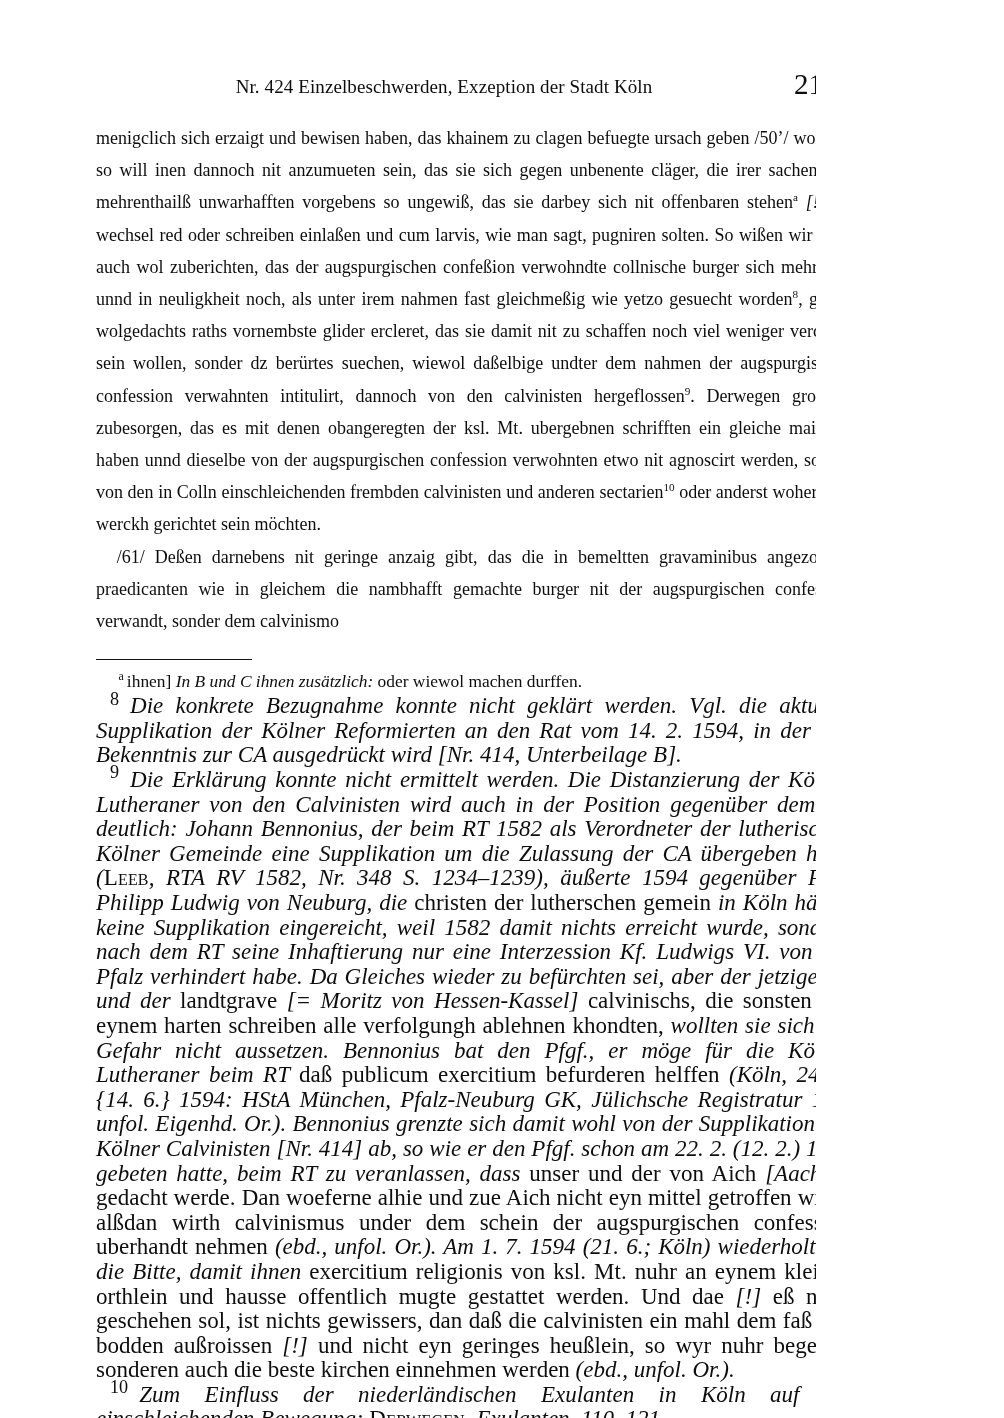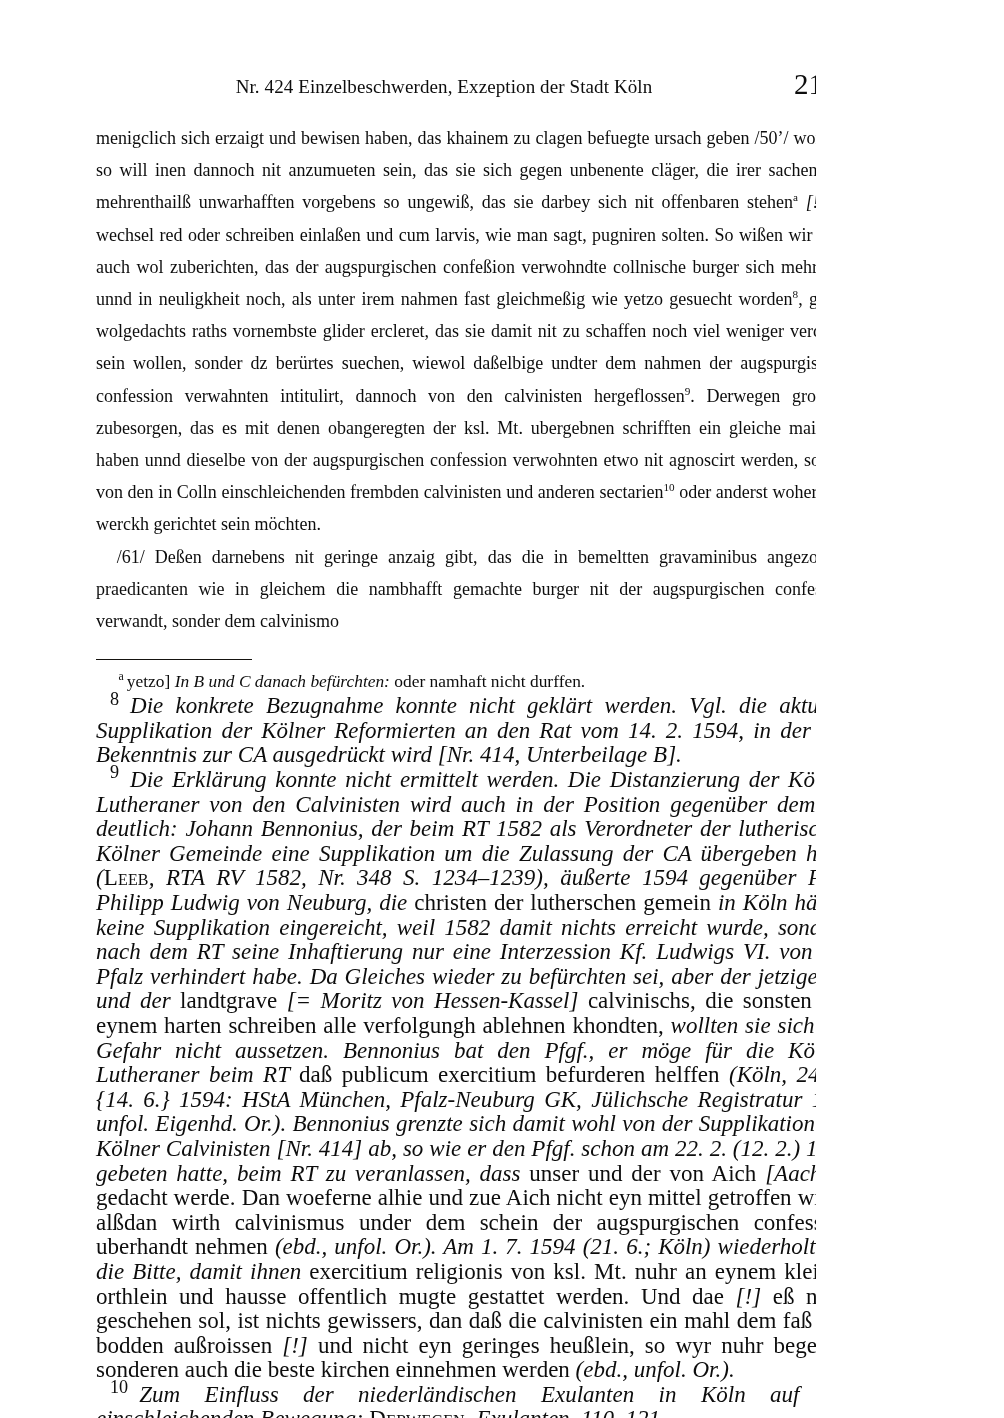--- a/index.html
+++ b/index.html
@@ -132,21 +132,21 @@
     </div>
 
     <div class="body-text">
       <p><span>menigclich sich erzaigt und bewisen haben, das khainem zu clagen befuegte ursach geben /50’/ worden, so will inen dannoch nit anzumueten sein, das sie sich gegen unbenente cläger, die irer sachen und mehrenthailß unwarhafften vorgebens so ungewiß, das sie darbey sich nit offenbaren stehen</span><sup>a</sup> <span class="it">[!]</span><span>, in wechsel red oder schreiben einlaßen und cum larvis, wie man sagt, pugniren solten. So wißen wir unns auch wol zuberichten, das der augspurgischen confeßion verwohndte collnische burger sich mehrmals unnd in neuligkheit noch, als unter irem nahmen fast gleichmeßig wie yetzo gesuecht worden</span><sup>8</sup><span>, gegen wolgedachts raths vornembste glider ercleret, das sie damit nit zu schaffen noch viel weniger verdacht sein wollen, sonder dz berürtes suechen, wiewol daßelbige undter dem nahmen der augspurgischen confession verwahnten intitulirt, dannoch von den calvinisten hergeflossen</span><sup>9</sup><span>. Derwegen großlich zubesorgen, das es mit denen obangeregten der ksl. Mt. ubergebnen schrifften ein gleiche mainung haben unnd dieselbe von der augspurgischen confession verwohnten etwo nit agnoscirt werden, sonder von den in Colln einschleichenden frembden calvinisten und anderen sectarien</span><sup>10</sup><span> oder anderst woher inns werckh gerichtet sein möchten.</span></p>
       <p class="indent">/61/ Deßen darnebens nit geringe anzaig gibt, das die in bemeltten gravaminibus angezogene praedicanten wie in gleichem die nambhafft gemachte burger nit der augspurgischen confession verwandt, sonder dem calvinismo</p>
     </div>
 
     <div class="fn-rule"></div>
 
     <div class="apparatus">
-      <p><span class="marker">a</span><span>yetzo]</span> <span class="it">In B und C danach befürchten:</span> <span>oder namhaft nicht durffen.</span></p>
+      <p><span class="marker">a</span><span>ihnen]</span> <span class="it">In B und C ihnen zusätzlich:</span> <span>oder wiewol machen durffen.</span></p>
     </div>
 
     <div class="footnotes">
         <p class="fn"><span class="fnum">8</span><span class="fn-it">Die konkrete Bezugnahme konnte nicht geklärt werden. Vgl. die aktuelle Supplikation der Kölner Reformierten an den Rat vom 14. 2. 1594, in der das Bekenntnis zur CA ausgedrückt wird [Nr. 414, Unterbeilage B].</span></p>
         <p class="fn"><span class="fnum">9</span><span class="fn-it">Die Erklärung konnte nicht ermittelt werden. Die Distanzierung der Kölner Lutheraner von den Calvinisten wird auch in der Position gegenüber dem RT deutlich: Johann Bennonius, der beim RT 1582 als Verordneter der lutherischen Kölner Gemeinde eine Supplikation um die Zulassung der CA übergeben hatte (</span><span class="sc">Leeb</span><span class="fn-it">, RTA RV 1582, Nr. 348 S. 1234–1239), äußerte 1594 gegenüber Pfgf. Philipp Ludwig von Neuburg, die </span><span class="ro">christen der lutherschen gemein </span><span class="fn-it">in Köln hätten keine Supplikation eingereicht, weil 1582 damit nichts erreicht wurde, sondern nach dem RT seine Inhaftierung nur eine Interzession Kf. Ludwigs VI. von der Pfalz verhindert habe. Da Gleiches wieder zu befürchten sei, aber der jetzige Kf. und der </span><span class="ro">landtgrave </span><span class="fn-it">[= Moritz von Hessen-Kassel] </span><span class="ro">calvinischs, die sonsten mit eynem harten schreiben alle verfolgungh ablehnen khondten, </span><span class="fn-it">wollten sie sich der Gefahr nicht aussetzen. Bennonius bat den Pfgf., er möge für die Kölner Lutheraner beim RT </span><span class="ro">daß publicum exercitium befurderen helffen </span><span class="fn-it">(Köln, 24. 6. {14. 6.} 1594: HStA München, Pfalz-Neuburg GK, Jülichsche Registratur 153, unfol. Eigenhd. Or.). Bennonius grenzte sich damit wohl von der Supplikation der Kölner Calvinisten [Nr. 414] ab, so wie er den Pfgf. schon am 22. 2. (12. 2.) 1594 gebeten hatte, beim RT zu veranlassen, dass </span><span class="ro">unser und der von Aich </span><span class="fn-it">[Aachen] </span><span class="ro">gedacht werde. Dan woeferne alhie und zue Aich nicht eyn mittel getroffen wirth, alßdan wirth calvinismus under dem schein der augspurgischen confession uberhandt nehmen </span><span class="fn-it">(ebd., unfol. Or.). Am 1. 7. 1594 (21. 6.; Köln) wiederholte er die Bitte, damit ihnen </span><span class="ro">exercitium religionis von ksl. Mt. nuhr an eynem kleinen orthlein und hausse offentlich mugte gestattet werden. Und dae </span><span class="fn-it">[!] </span><span class="ro">eß nicht geschehen sol, ist nichts gewissers, dan daß die calvinisten ein mahl dem faß den bodden außroissen </span><span class="fn-it">[!] </span><span class="ro">und nicht eyn geringes heußlein, so wyr nuhr begeren, sonderen auch die beste kirchen einnehmen werden </span><span class="fn-it">(ebd., unfol. Or.).</span></p>
         <p class="fn"><span class="fnum">10</span><span class="fn-it">Zum Einfluss der niederländischen Exulanten in Köln auf die einschleichenden Bewegung: </span><span class="sc">Derwegen</span><span class="fn-it">, Exulanten, 110–121.</span></p>
       </div>
 
   </div>
 </div>

